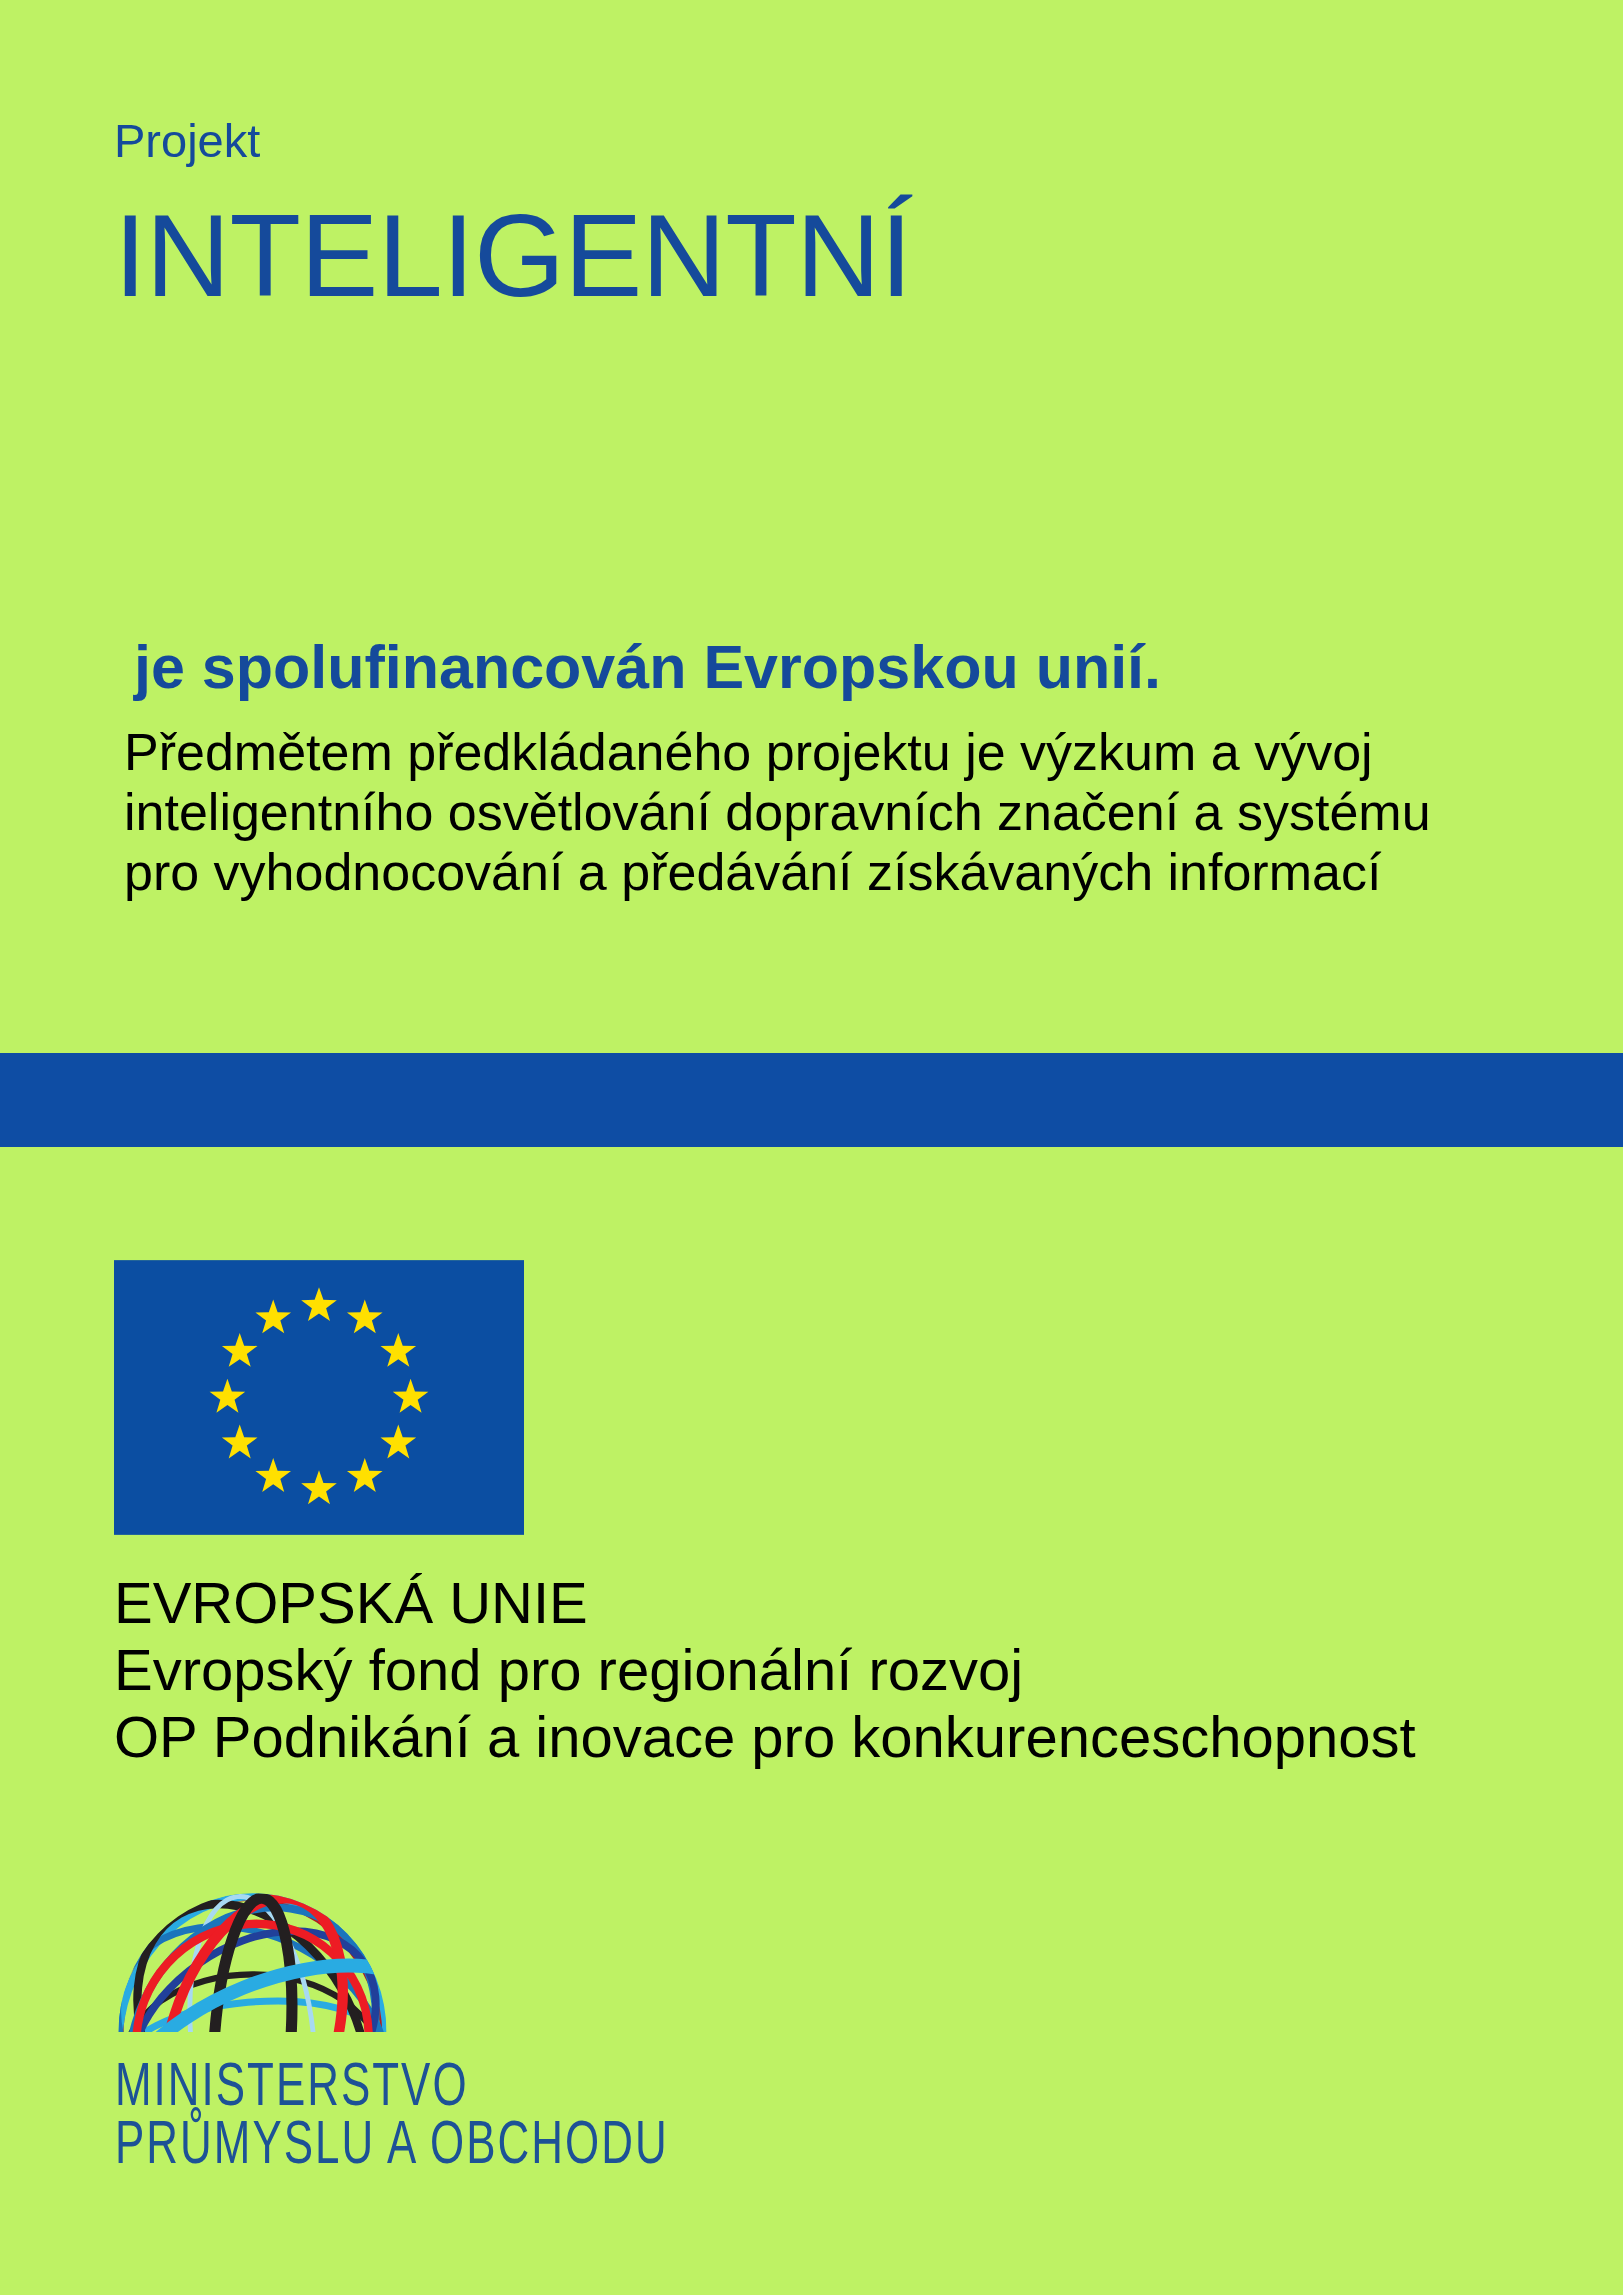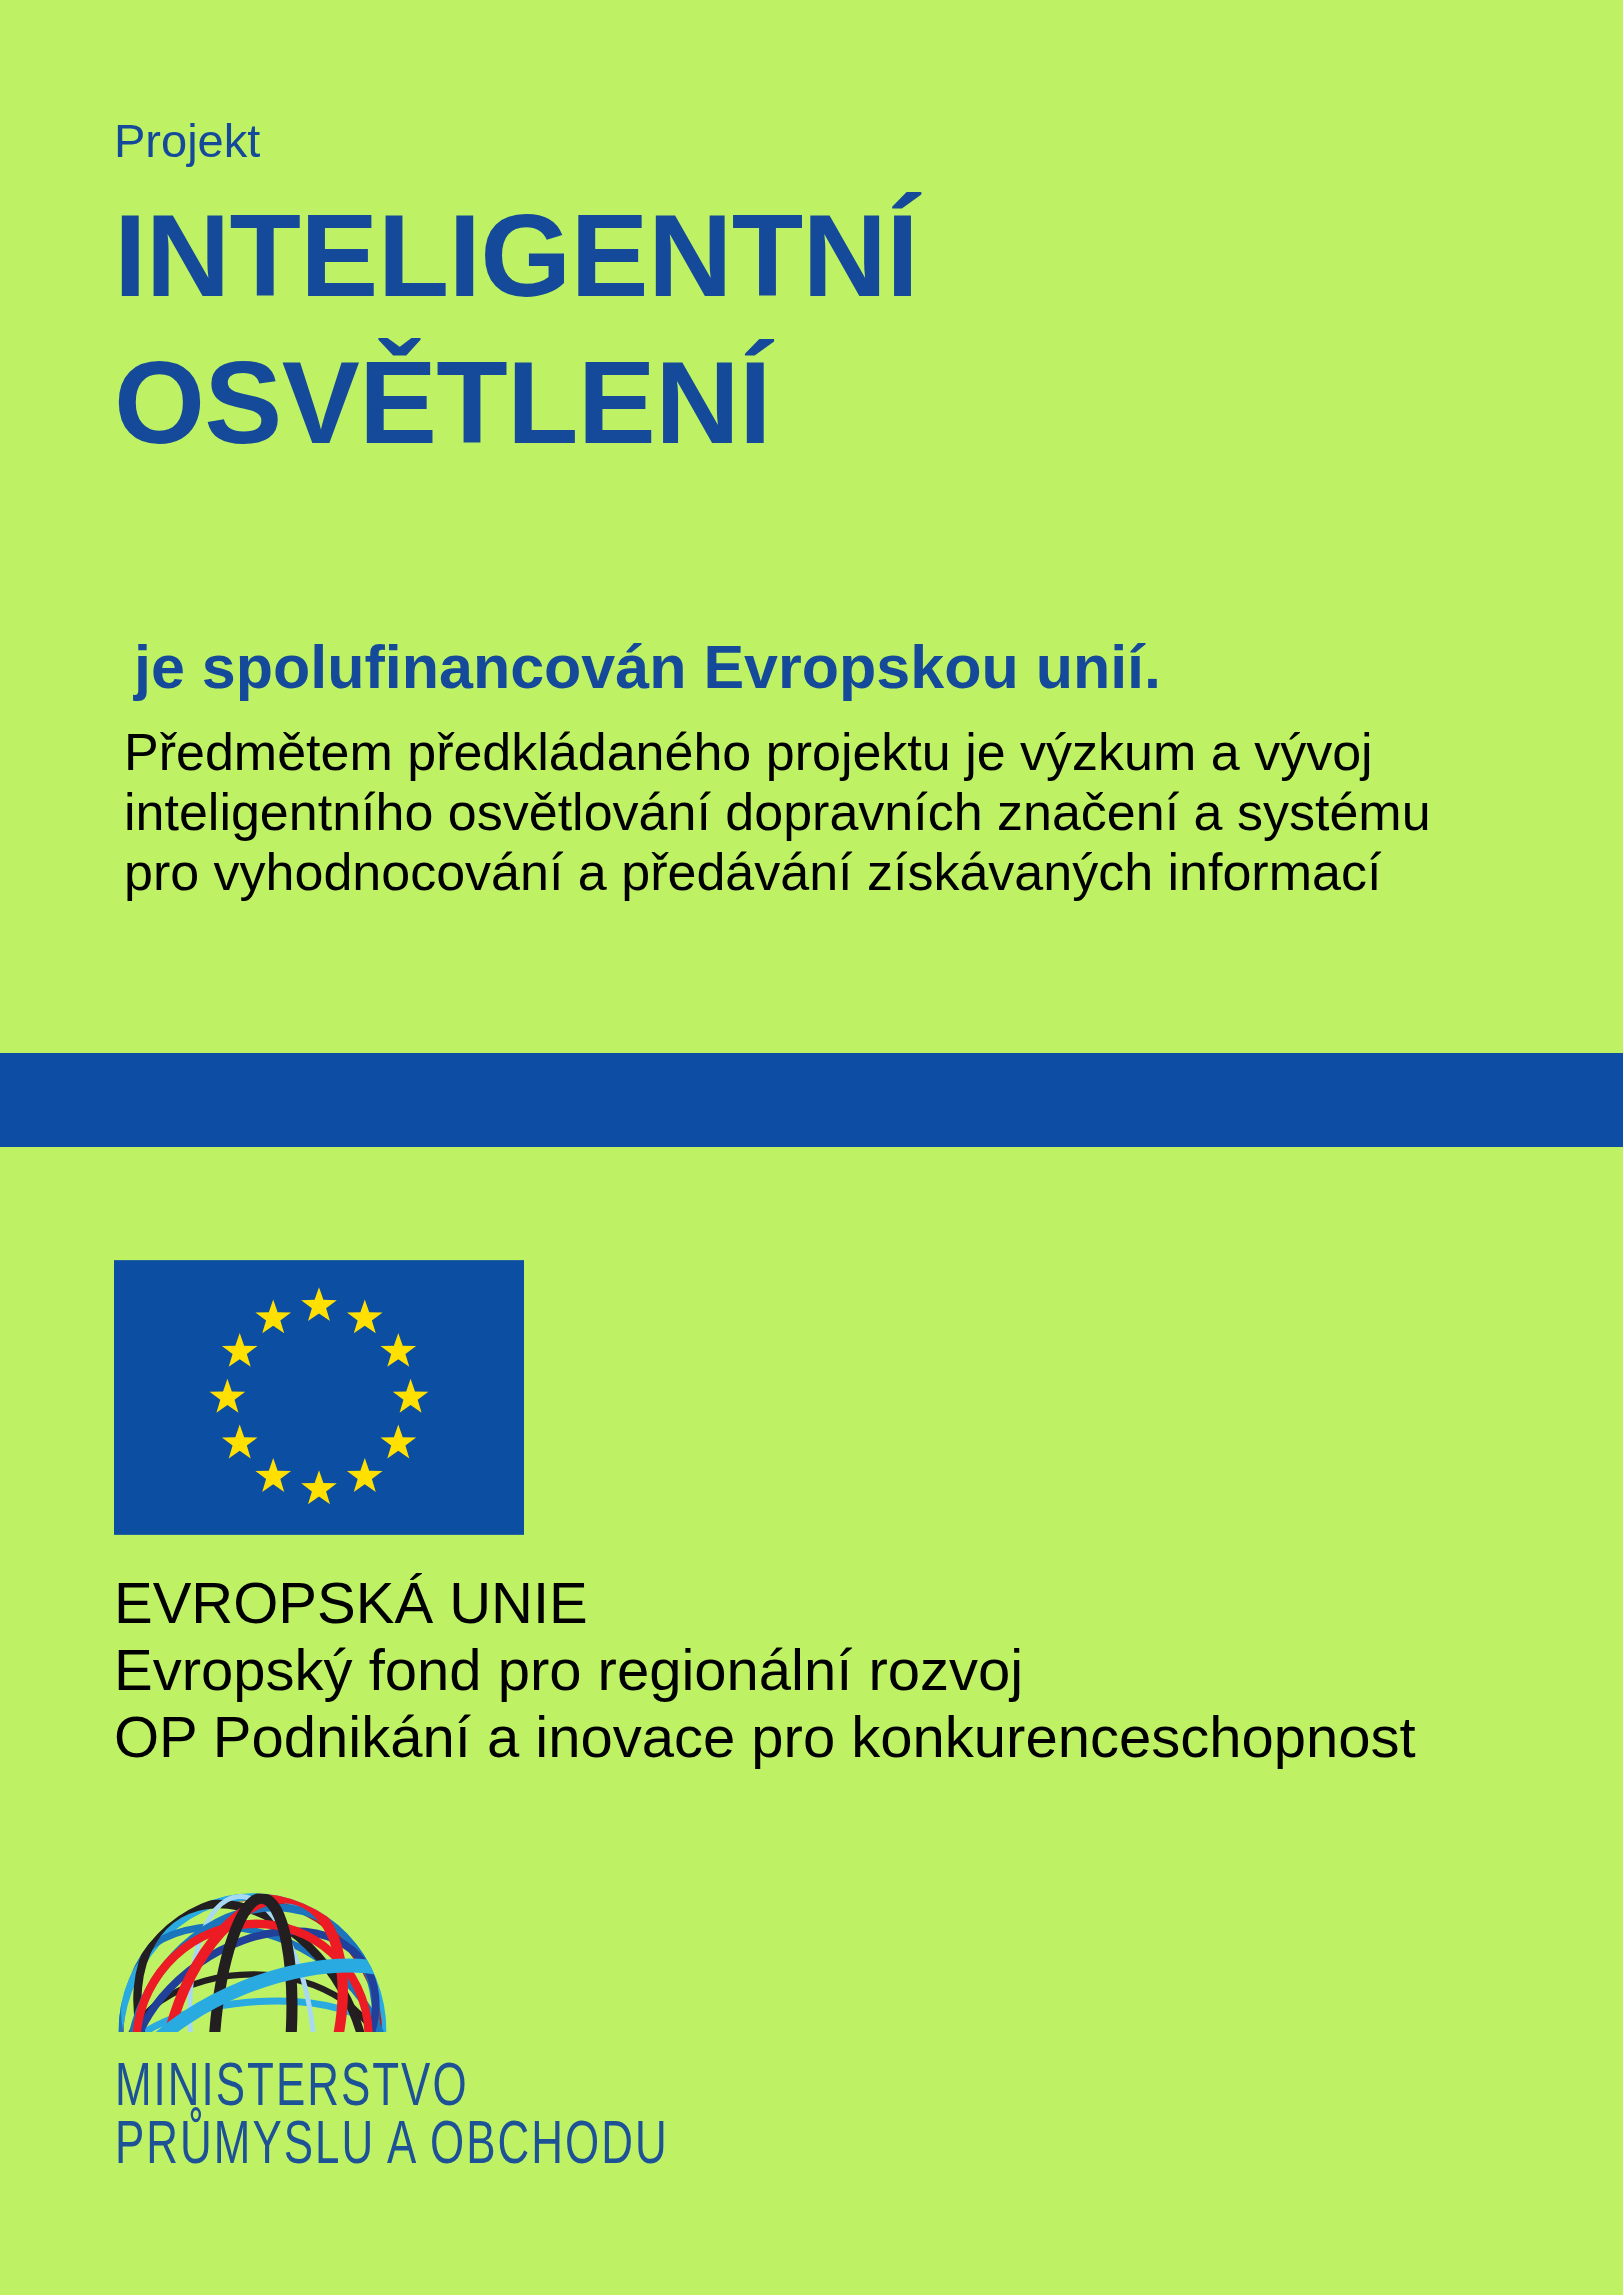--- a/index.html
+++ b/index.html
@@ -16,21 +16,21 @@
     left:114px; top:117px;
     font-size:47px;
     line-height:1;
     color:#154a9b;
   }
   .main-title{
     position:absolute;
     left:114px; top:182px;
     font-size:117px;
     line-height:147px;
-    font-weight:bold;
+    font-weight:normal;
     color:#154a9b;
     letter-spacing:-0.7px;
     white-space:nowrap;
   }
   .subtitle{
     position:absolute;
     left:114px; top:634px;
     font-size:61px;
     line-height:1.1;
     font-weight:bold;
@@ -84,21 +84,20 @@
 </style>
 </head>
 <body>
 
 <div class="page">
 
   <div class="projekt-label">Projekt</div>
 
   <div class="main-title">
     <div>INTELIGENTNÍ</div>
-    <div>OSVĚTLENÍ</div>
   </div>
 
   <div class="subtitle">je spolufinancován Evropskou unií.</div>
 
   <div class="body-text">
     <div>Předmětem předkládaného projektu je výzkum a vývoj</div>
     <div>inteligentního osvětlování dopravních značení a systému</div>
     <div>pro vyhodnocování a předávání získávaných informací</div>
   </div>
 

